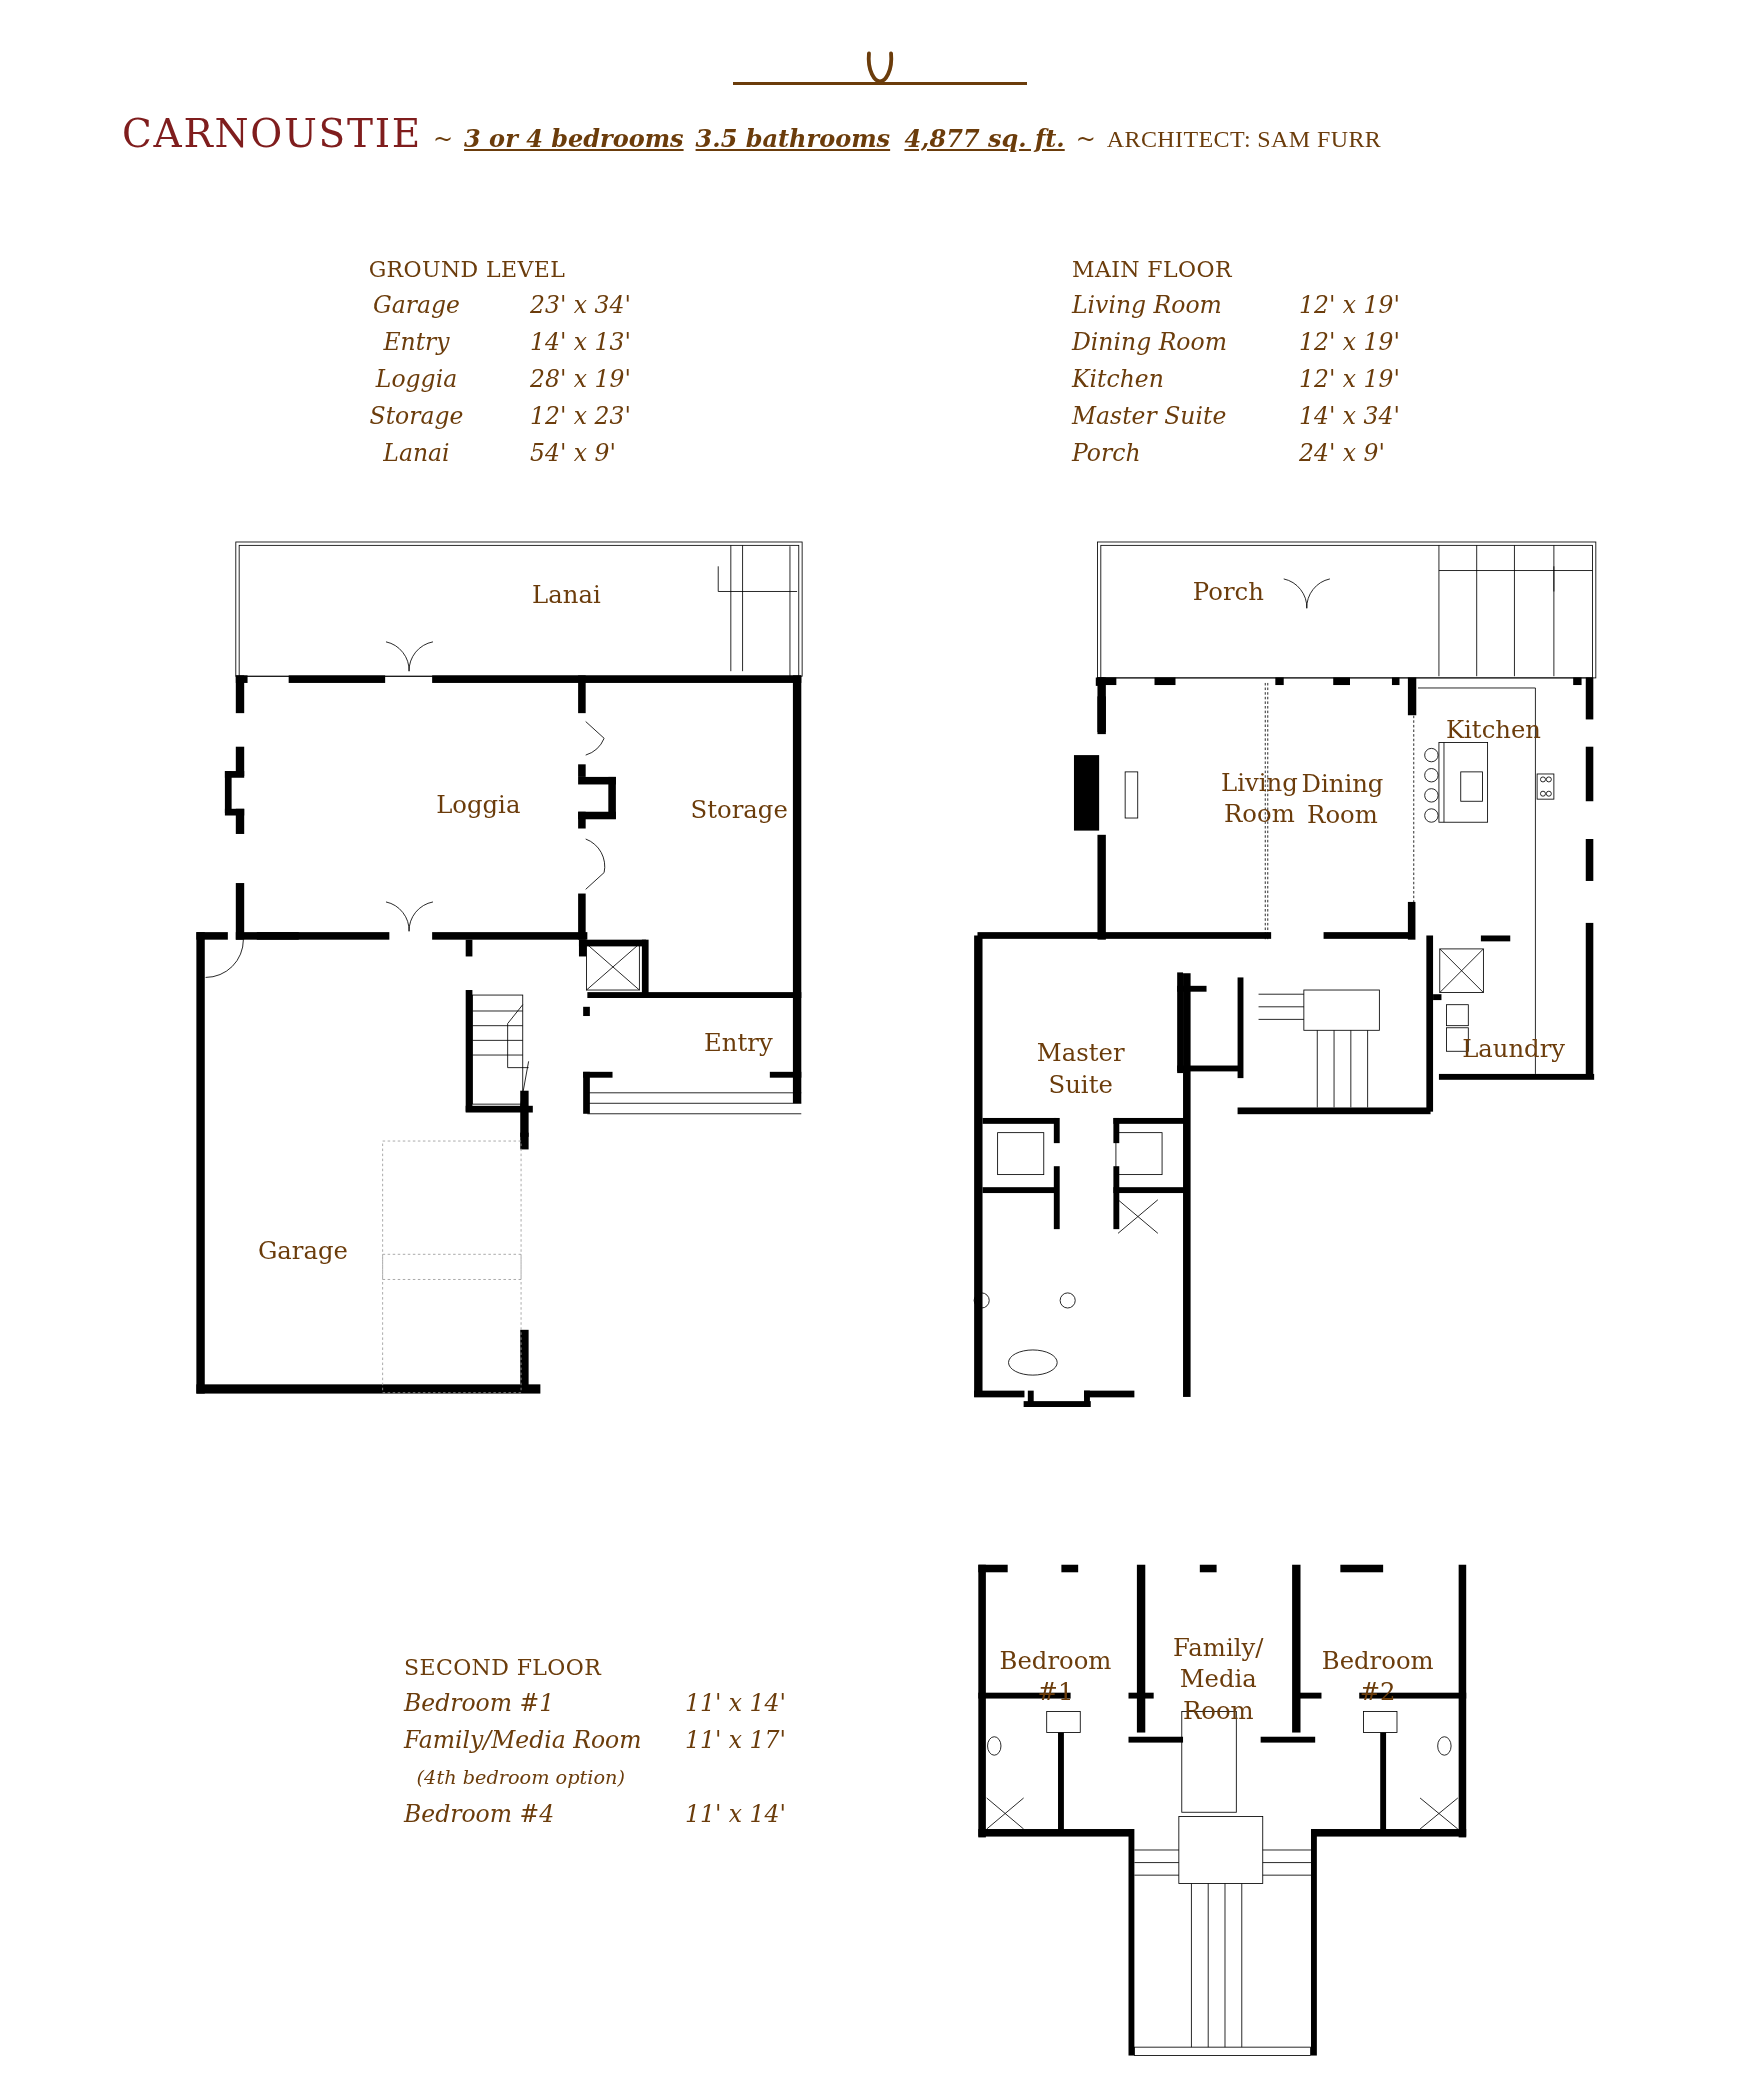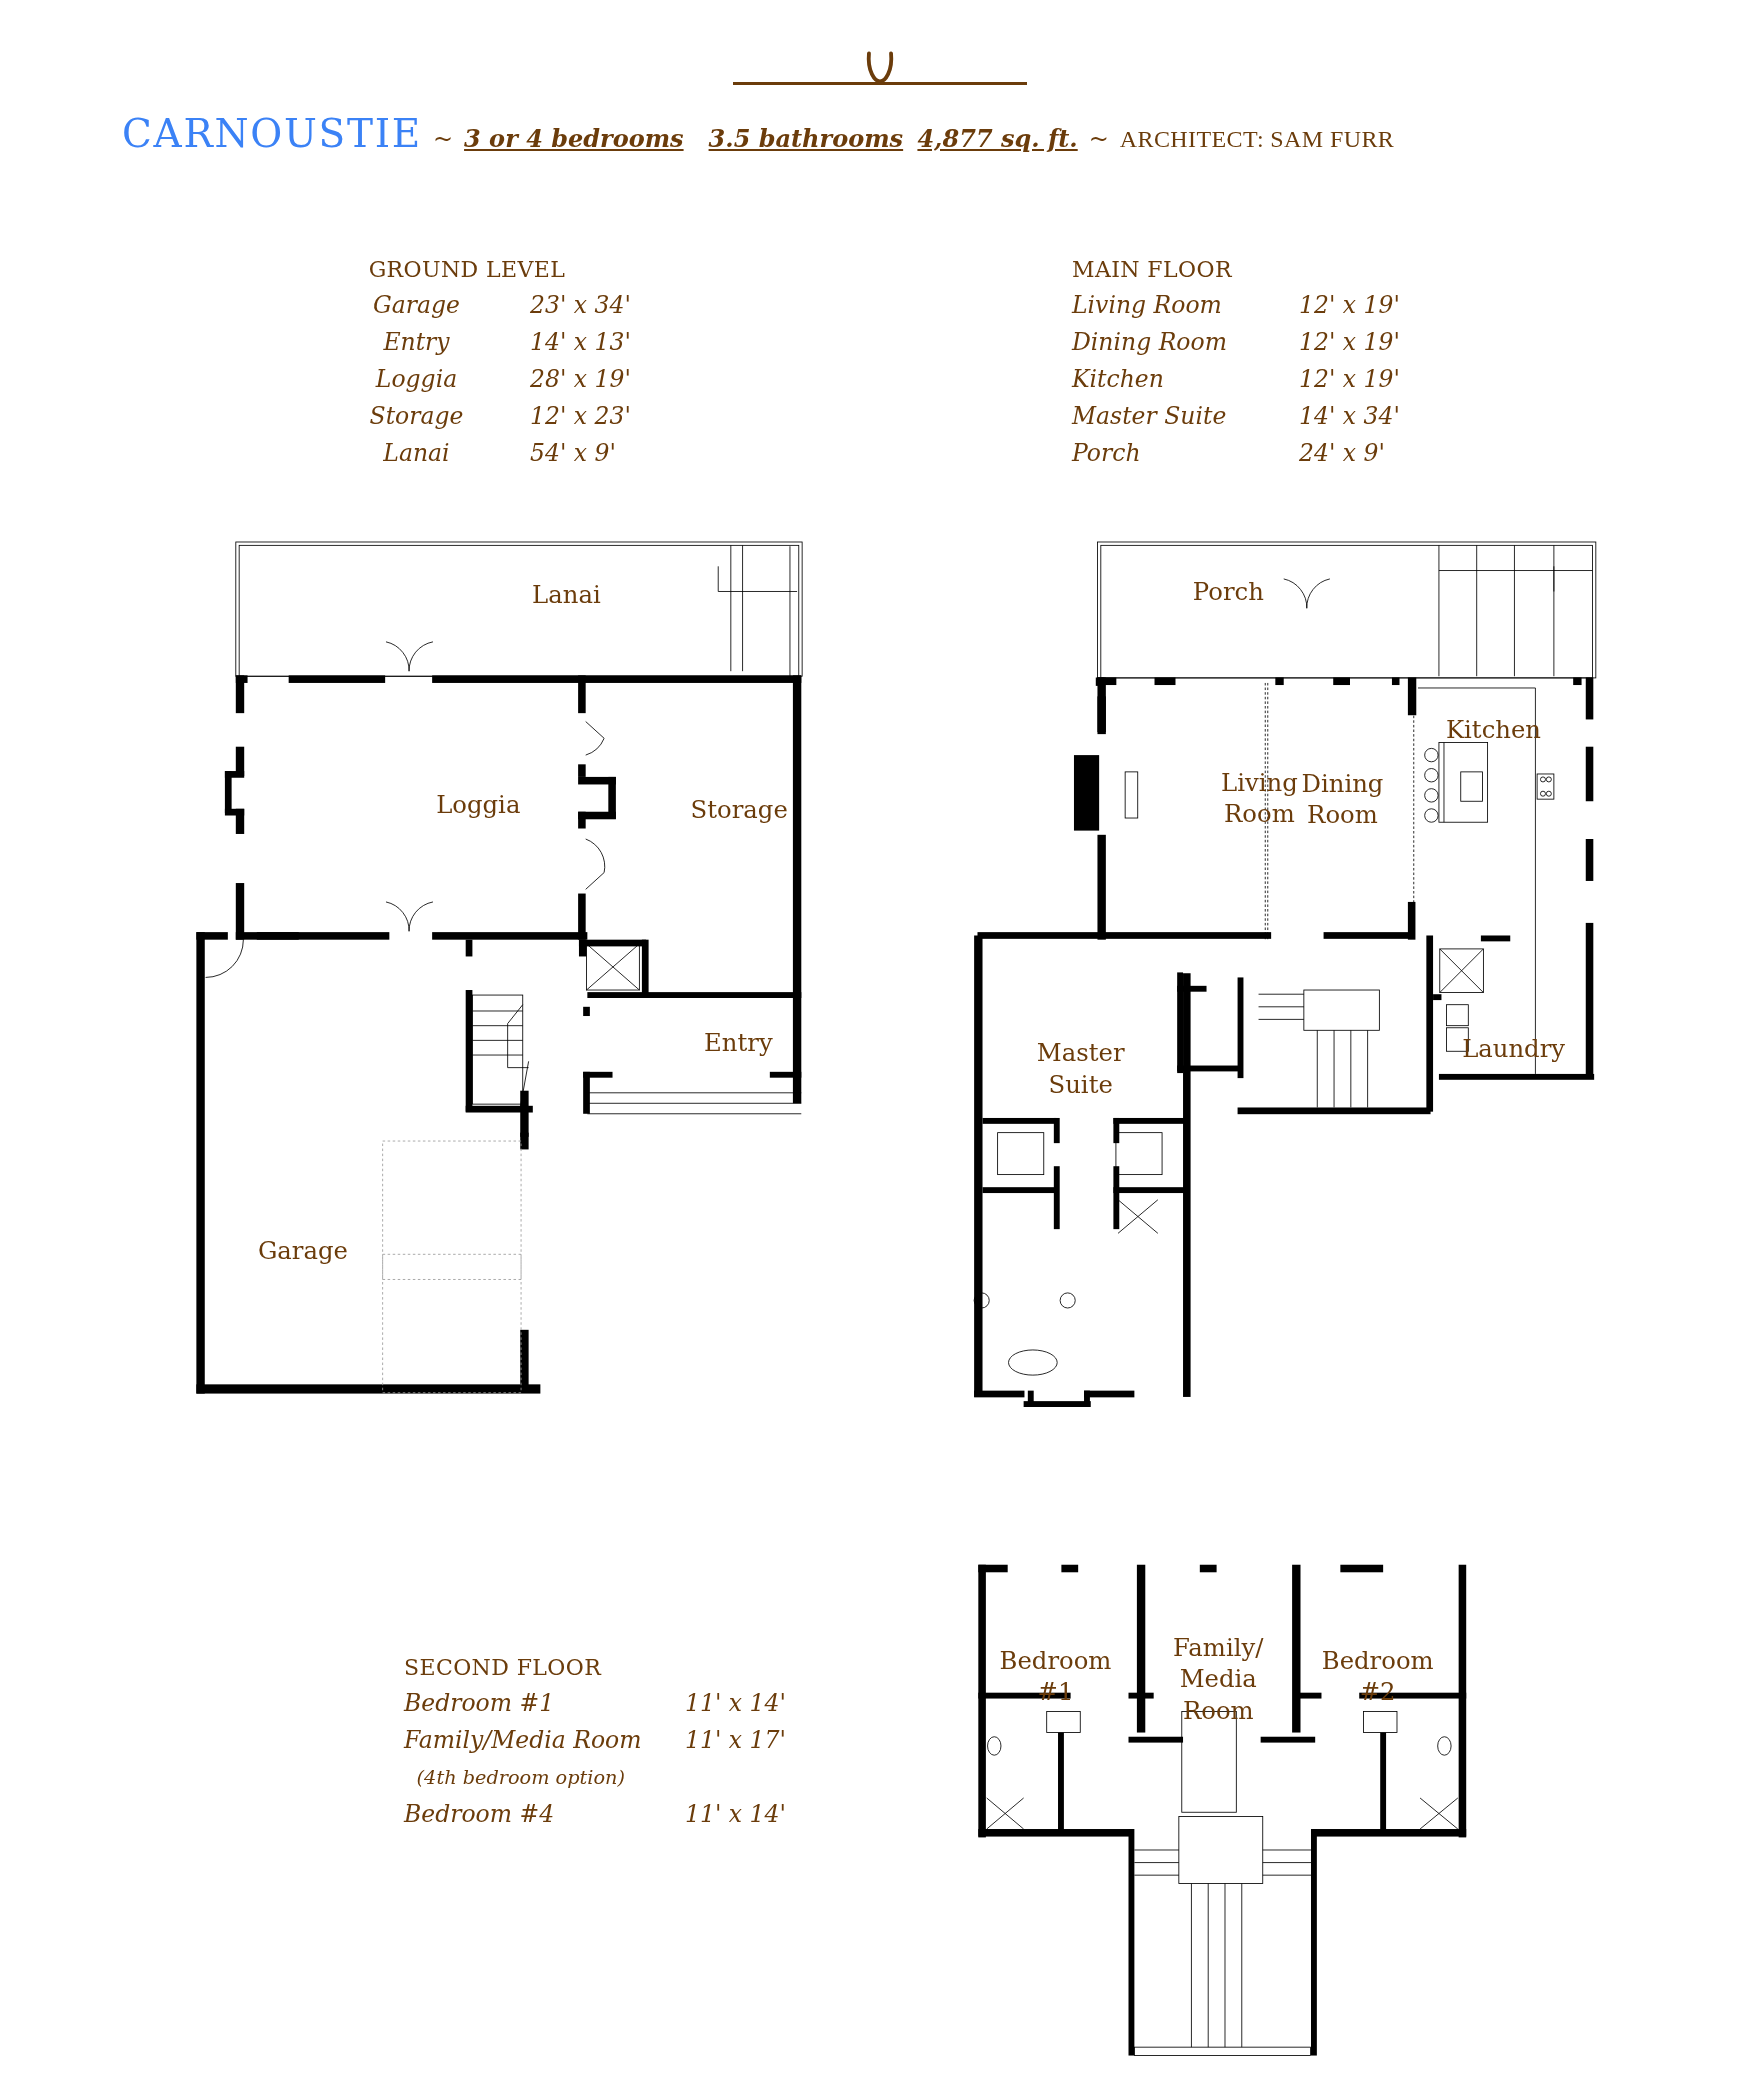--- a/index.html
+++ b/index.html
@@ -2,21 +2,21 @@
 <html style="font-size:6.7px"><head>
 <meta charset="utf-8">
 <style>
   html, body { margin: 0; padding: 0; background: #ffffff; }
   body { width: 1762px; height: 2517px; position: relative; overflow: hidden;
          font-family: "DejaVu Serif", serif; color: #6b3c0b; }
   
   .ornament-line { position: absolute; left: 733px; top: 82px; width: 294px; height: 2.5px; background: #6b3c0b; }
   .ornament { position: absolute; left: 863px; top: 50px; width: 34px; height: 34px; }
   .title-row { position: absolute; left: 122px; top: 111px; width: 1552px; white-space: nowrap; display: flex; align-items: baseline; }
-  .title-name { font-family: "DejaVu Serif", serif; font-size: 39px; letter-spacing: 1.7px; color: #3b82f6; }
+  .title-name { font-family: "DejaVu Serif", serif; font-size: 39px; letter-spacing: 1.7px; color: #7f1d1d; }
   .title-sep { font-size: 24px; margin: 0 11px; font-style: italic; }
   .title-spec { font-family: "DejaVu Serif", serif; font-style: italic; font-weight: bold; font-size: 24px; text-decoration: underline; }
   .title-arch { font-family: Liberation Serif, serif; font-size: 24px; letter-spacing: 0.4px; }
   
   .legend { position: absolute; }
   .legend-head { font-family: "DejaVu Serif", serif; font-size: 22px; letter-spacing: 0.4px; margin-bottom: 5px; }
   .legend-row { display: flex; font-style: italic; font-size: 23.5px; height: 37px; line-height: 37px; }
   .legend-row .room { width: 227px; }
   .legend-row .dim { }
   .legend-note { font-style: italic; font-size: 19.3px; height: 37px; line-height: 37px; padding-left: 12.6px; }
@@ -29,21 +29,21 @@
 
 <svg class="ornament" viewBox="0 0 80 80">
   <path d="M14 8 C 10 50, 28 74, 40 74 C 52 74, 70 50, 66 8" fill="none" stroke="#6b3c0b" stroke-width="9" stroke-linecap="round"></path>
 </svg>
 <div class="ornament-line"></div>
 
 <div class="title-row">
   <span class="title-name">CARNOUSTIE</span>
   <span class="title-sep">~</span>
   <span class="title-spec">3 or 4 bedrooms</span>
-  <span class="title-spec" style="margin-left:25px">3.5 bathrooms</span>
+  <span class="title-spec" style="margin-left:12px">3.5 bathrooms</span>
   <span class="title-spec" style="margin-left:14.3px">4,877 sq. ft.</span>
   <span class="title-sep">~</span>
   <span class="title-arch">ARCHITECT: SAM FURR</span>
 </div>
 
 <div class="legend" style="left:303px; top:257px;text-align:center;">
   <div class="legend-head">GROUND LEVEL</div>
   <div class="legend-row">
       <span class="room">Garage</span>
       <span class="dim">23' x 34'</span>

